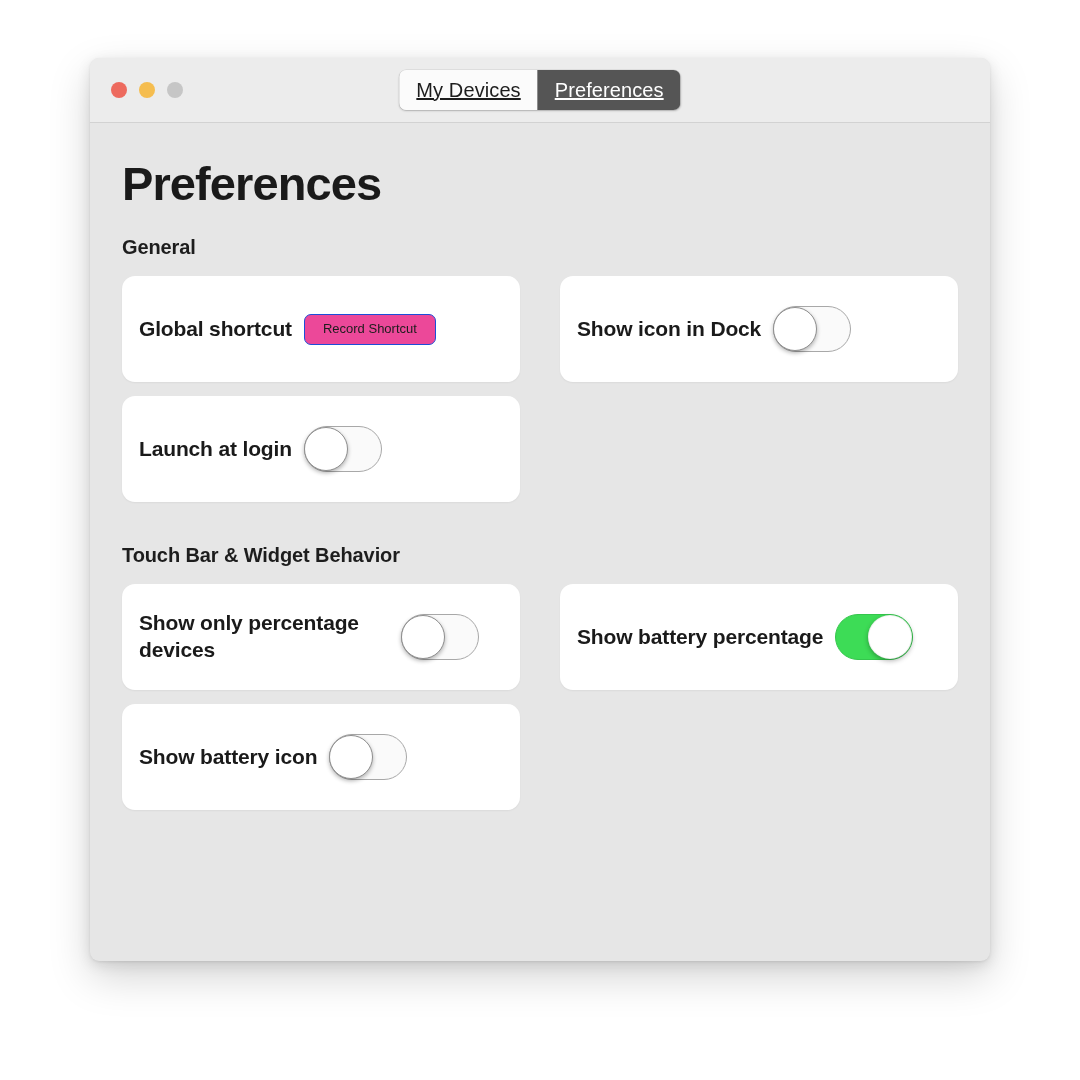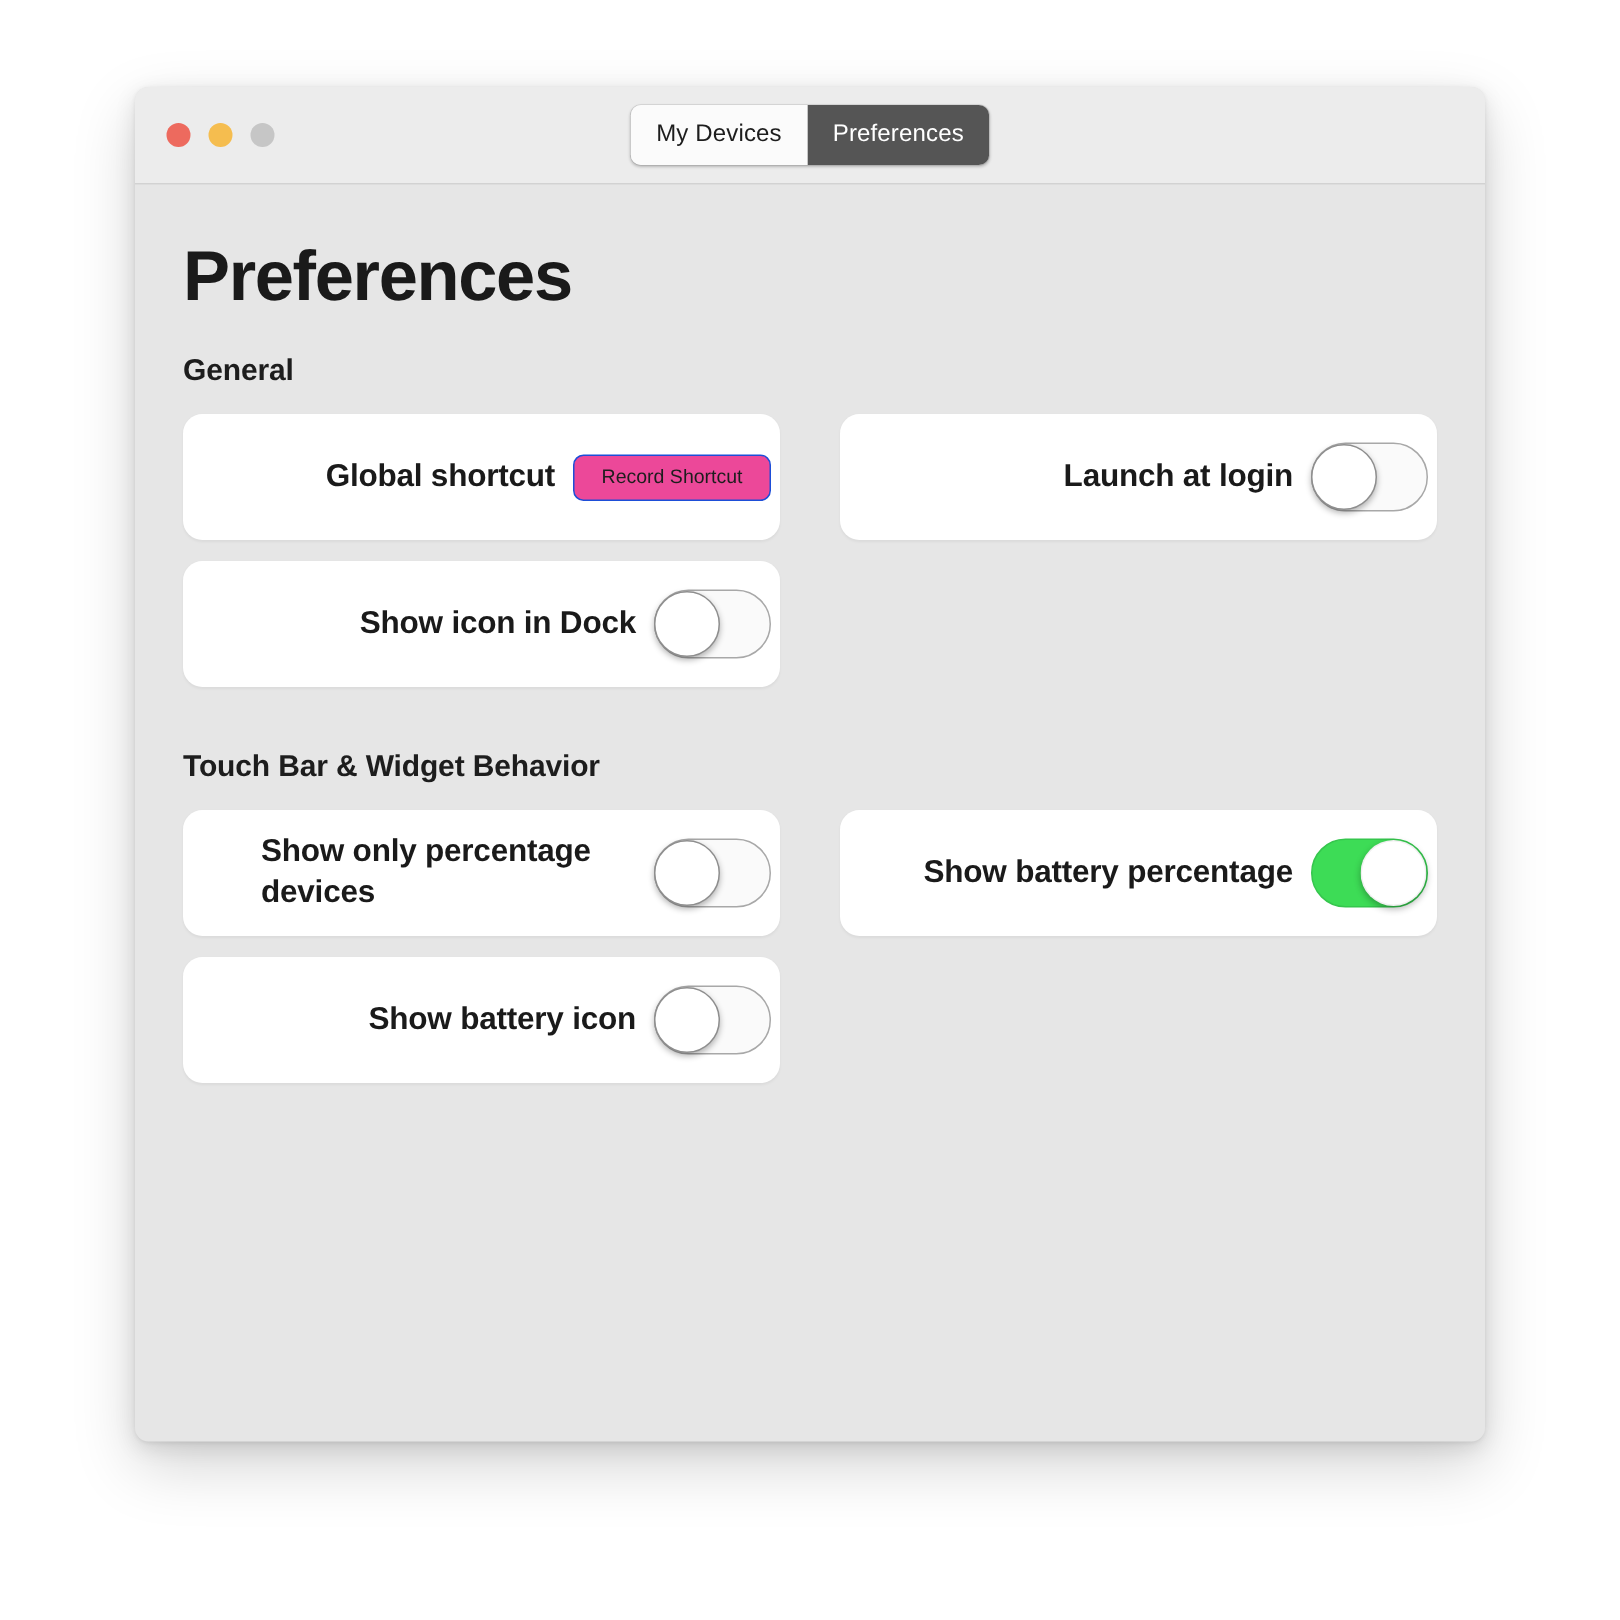--- a/index.html
+++ b/index.html
@@ -73,25 +73,26 @@
     height: 40px;
     border-radius: 7px;
     overflow: hidden;
     box-shadow: 0 1px 2px rgba(0,0,0,0.22), 0 0 0 0.5px rgba(0,0,0,0.10);
   }
   .seg {
     display: flex;
     align-items: center;
     justify-content: center;
     padding: 0 17px;
-    font-size: 16px;
+    font-size: 20px;
     letter-spacing: 0.1px;
     line-height: 1;
     white-space: nowrap;
     cursor: default;
+    text-decoration: underline;
   }
   .seg-inactive {
     background: #fbfbfb;
     color: #1d1d1d;
   }
   .seg-active {
     background: #555555;
     color: #ffffff;
   }
 
@@ -127,26 +128,26 @@
     margin-top: 17px;
     display: grid;
     grid-template-columns: 398px 398px;
     column-gap: 40px;
     row-gap: 14px;
   }
 
   .card {
     background: #ffffff;
     border-radius: 13px;
-    height: 84px;
-    box-sizing: border-box;
-    padding: 0 6px 0 17px;
+    height: 106px;
+    box-sizing: border-box;
+    padding: 0 30px 0 17px;
     display: flex;
     align-items: center;
-    justify-content: flex-end;
+    justify-content: flex-start;
     gap: 12px;
     box-shadow: 0 1px 2px rgba(0,0,0,0.05);
   }
 
   .card-label {
     font-size: 21px;
     font-weight: bold;
     color: #1a1a1a;
     line-height: 1.28;
     letter-spacing: -0.15px;
@@ -242,29 +243,29 @@
       <div class="section-label" id="sec-general-label">General</div>
 
       <div class="grid">
 
         <div class="card">
           <div class="card-label">Global shortcut</div>
           <button class="record-btn">Record Shortcut</button>
         </div>
 
         <div class="card">
+          <div class="card-label">Show icon in Dock</div>
+          <div class="toggle off">
+            <span class="track"></span>
+            <span class="knob"></span>
+          </div>
+        </div>
+
+        <div class="card">
           <div class="card-label">Launch at login</div>
-          <div class="toggle off">
-            <span class="track"></span>
-            <span class="knob"></span>
-          </div>
-        </div>
-
-        <div class="card">
-          <div class="card-label">Show icon in Dock</div>
           <div class="toggle off">
             <span class="track"></span>
             <span class="knob"></span>
           </div>
         </div>
 
 
       </div>
 
       <div class="section-label" id="sec-touchbar-label">Touch Bar &amp; Widget Behavior</div>

